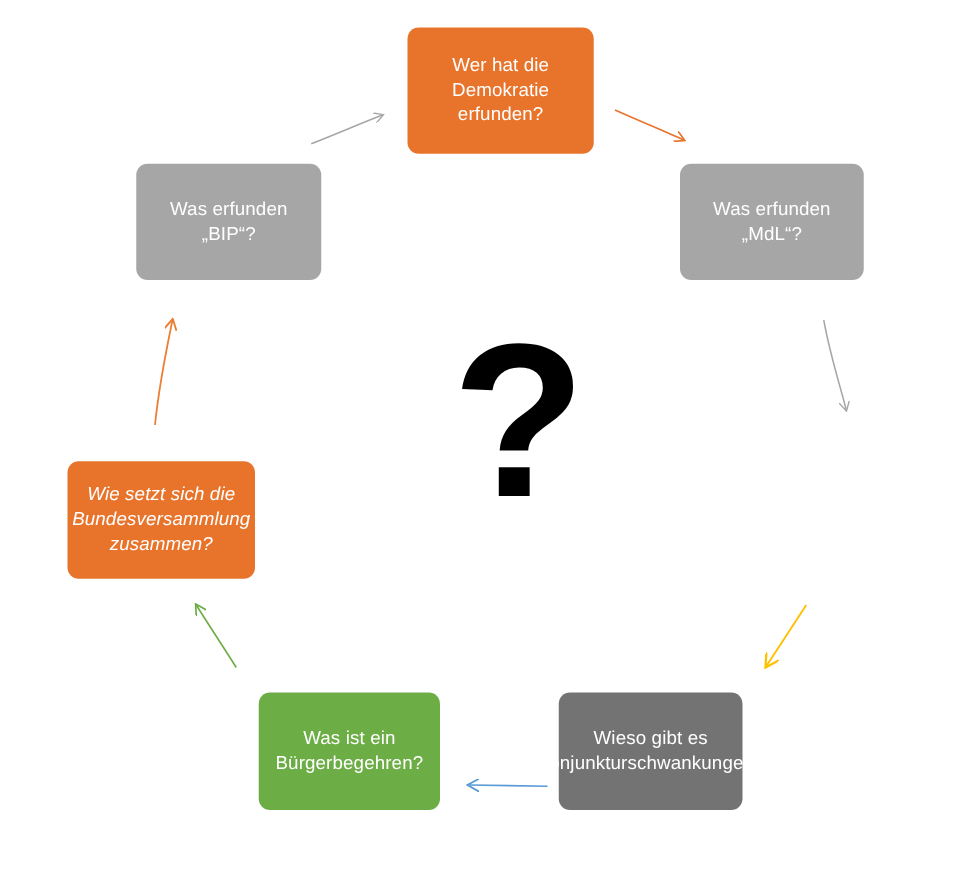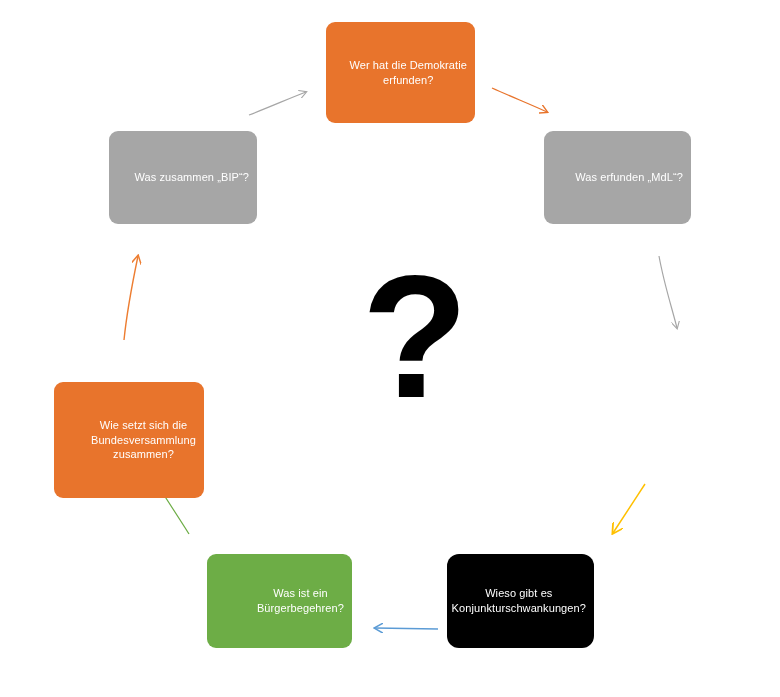--- a/index.html
+++ b/index.html
@@ -14,40 +14,40 @@
     background: #ffffff;
     overflow: hidden;
     font-family: "Liberation Sans", sans-serif;
   }
   .node {
     position: absolute;
     box-sizing: border-box;
     border-radius: 9px;
     display: flex;
     align-items: center;
-    justify-content: flex-end;
+    justify-content: center;
     text-align: center;
     color: #ffffff;
-    font-size: 11px;
+    font-size: 15px;
     line-height: 1.33;
     padding: 4px 8px;
     letter-spacing: 0.1px;
   }
   .node .label {
     display: block;
     white-space: pre-line;
   }
   
   #node-demokratie { left: 326px; top: 22px;  width: 149px; height: 101px; background: #E8742C; }
   #node-bip        { left: 109px; top: 131px; width: 148px; height: 93px;  background: #A6A6A6; }
   #node-mdl        { left: 544px; top: 131px; width: 147px; height: 93px;  background: #A6A6A6; }
-  #node-bundesv    { left: 54px;  top: 382px; width: 150px; height: 116px;  background: #E8742C; }
+  #node-bundesv    { left: 54px;  top: 369px; width: 150px; height: 94px;  background: #E8742C; font-style: italic; }
   #node-staat      { left: 597px; top: 366px; width: 147px; height: 94px;  background: #FFC000; }
   #node-buerger    { left: 207px; top: 554px; width: 145px; height: 94px;  background: #6DAD46; }
-  #node-konjunktur { left: 447px; top: 554px; width: 147px; height: 94px;  background: #000000; border-radius: 12px; }
+  #node-konjunktur { left: 447px; top: 554px; width: 147px; height: 94px;  background: #737373; }
 
   #question-mark {
     position: absolute;
     left: 355px;
     top: 245px;
     width: 120px;
     height: 190px;
     pointer-events: none;
   }
   #arrows {
@@ -104,21 +104,21 @@
   <svg id="question-mark" viewBox="0 0 120 190" xmlns="http://www.w3.org/2000/svg">
     <text x="60" y="152" text-anchor="middle" font-family="Liberation Sans, sans-serif" font-size="175" font-weight="bold" fill="#000000">?</text>
   </svg>
 
   <div class="node" id="node-demokratie">
     <span class="label">Wer hat die Demokratie
 erfunden?</span>
   </div>
 
   <div class="node" id="node-bip">
-    <span class="label">Was zusammen „BIP“?</span>
+    <span class="label">Was erfunden „BIP“?</span>
   </div>
 
   <div class="node" id="node-mdl">
     <span class="label">Was erfunden „MdL“?</span>
   </div>
 
   <div class="node" id="node-bundesv">
     <span class="label">Wie setzt sich die
 Bundesversammlung
 zusammen?</span>

